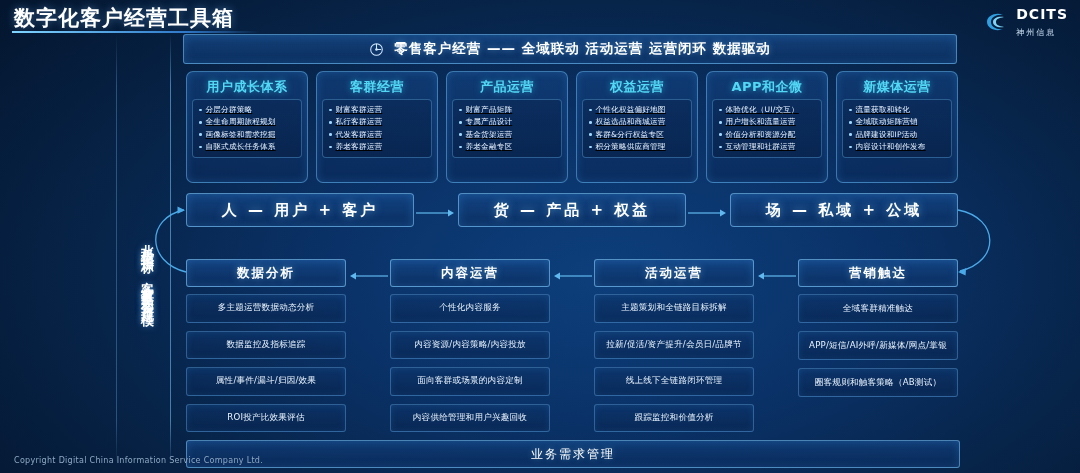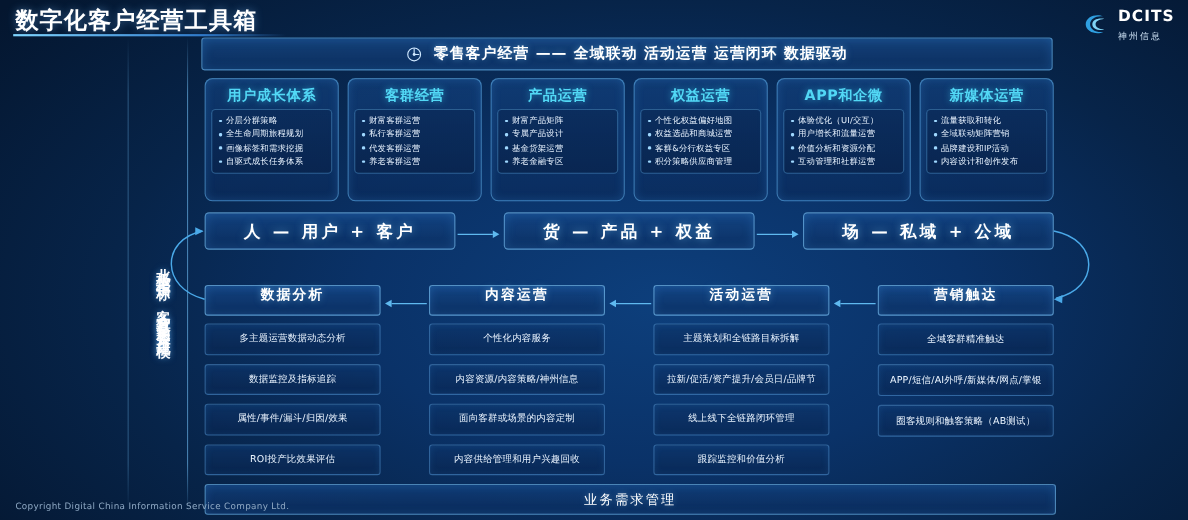--- a/index.html
+++ b/index.html
@@ -84,20 +84,21 @@
   .card-title{
     text-align:center;font-size:13px;font-weight:bold;color:#52d8f5;
     letter-spacing:.5px;margin:2px 0 3px 0;
     text-shadow:0 0 7px rgba(60,200,240,.6);
   }
   .card-body{
     border:1px solid rgba(110,195,255,.35);
     border-radius:4px;
     background:linear-gradient(180deg,rgba(10,40,84,.6) 0%,rgba(8,32,70,.6) 100%);
     padding:4px 3px 4px 4px;
+    text-decoration:underline;
   }
   .card-body ul{margin:0;padding:0;list-style:none;}
   .card-body li{
     font-size:7.6px;color:#e8f3ff;line-height:1.62;white-space:nowrap;
     display:flex;align-items:center;gap:4px;letter-spacing:.2px;
   }
   .card-body li::before{
     content:"";width:2.5px;height:2.5px;border-radius:50%;
     background:#9fd8ff;flex:0 0 auto;margin-left:2px;
   }
@@ -112,21 +113,21 @@
   }
   .flowbox span{font-size:15px;font-weight:bold;color:#ffffff;letter-spacing:3px;
     text-shadow:0 0 8px rgba(130,210,255,.55);}
   .arrow-r{width:44px;height:12px;flex:0 0 auto;}
 
   
   .headrow{position:absolute;left:186px;top:260px;width:772px;height:26px;display:flex;align-items:center;}
   .headbox{
     flex:1;height:26px;border:1px solid rgba(130,205,255,.62);border-radius:3px;
     background:linear-gradient(180deg,rgba(20,70,134,.85) 0%,rgba(11,46,96,.85) 100%);
-    display:flex;justify-content:center;
+    display:flex;align-items:center;justify-content:center;
     box-shadow:0 0 9px rgba(70,160,240,.25) inset;
   }
   .headbox span{font-size:12.5px;font-weight:bold;color:#ffffff;letter-spacing:2px;
     text-shadow:0 0 7px rgba(130,210,255,.5);}
   .arrow-l{width:44px;height:12px;flex:0 0 auto;}
 
   
   .gridwrap{position:absolute;left:186px;top:294px;width:772px;height:138px;display:flex;gap:44px;}
   .gcol{flex:1;display:flex;flex-direction:column;gap:8px;}
   .gcell{
@@ -333,21 +334,21 @@
         </div>
       <div class="gcell">
           <span>ROI投产比效果评估</span>
         </div>
     </div>
     <div class="gcol">
       <div class="gcell">
           <span>个性化内容服务</span>
         </div>
       <div class="gcell">
-          <span>内容资源/内容策略/神州信息</span>
+          <span>内容资源/内容策略/内容投放</span>
         </div>
       <div class="gcell">
           <span>面向客群或场景的内容定制</span>
         </div>
       <div class="gcell">
           <span>内容供给管理和用户兴趣回收</span>
         </div>
     </div>
     <div class="gcol">
       <div class="gcell">

